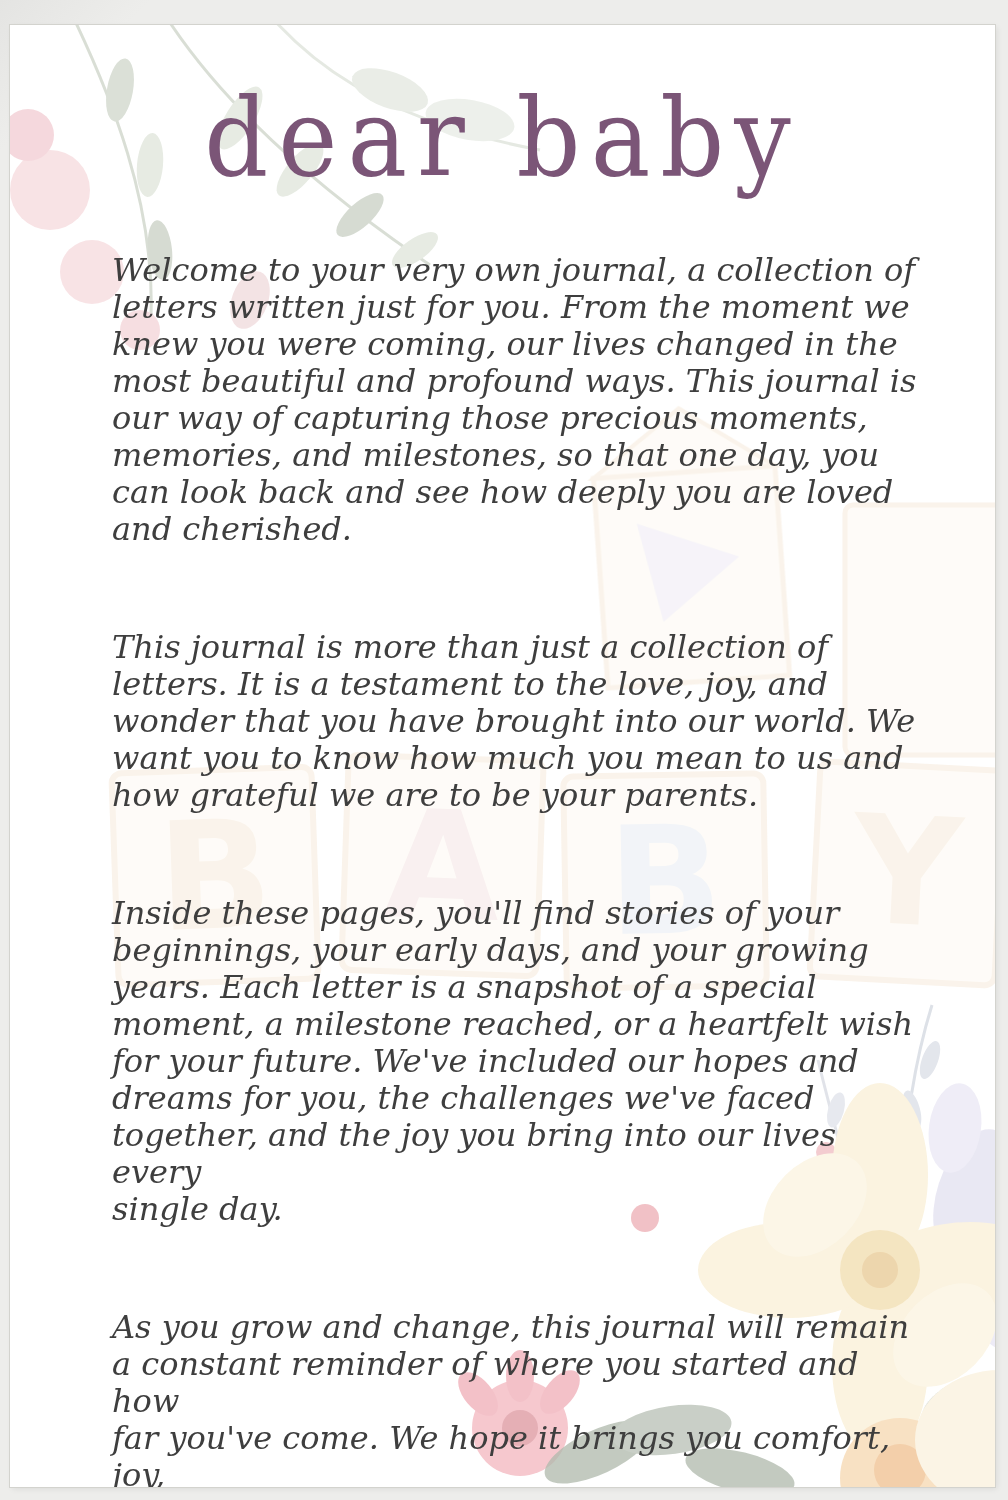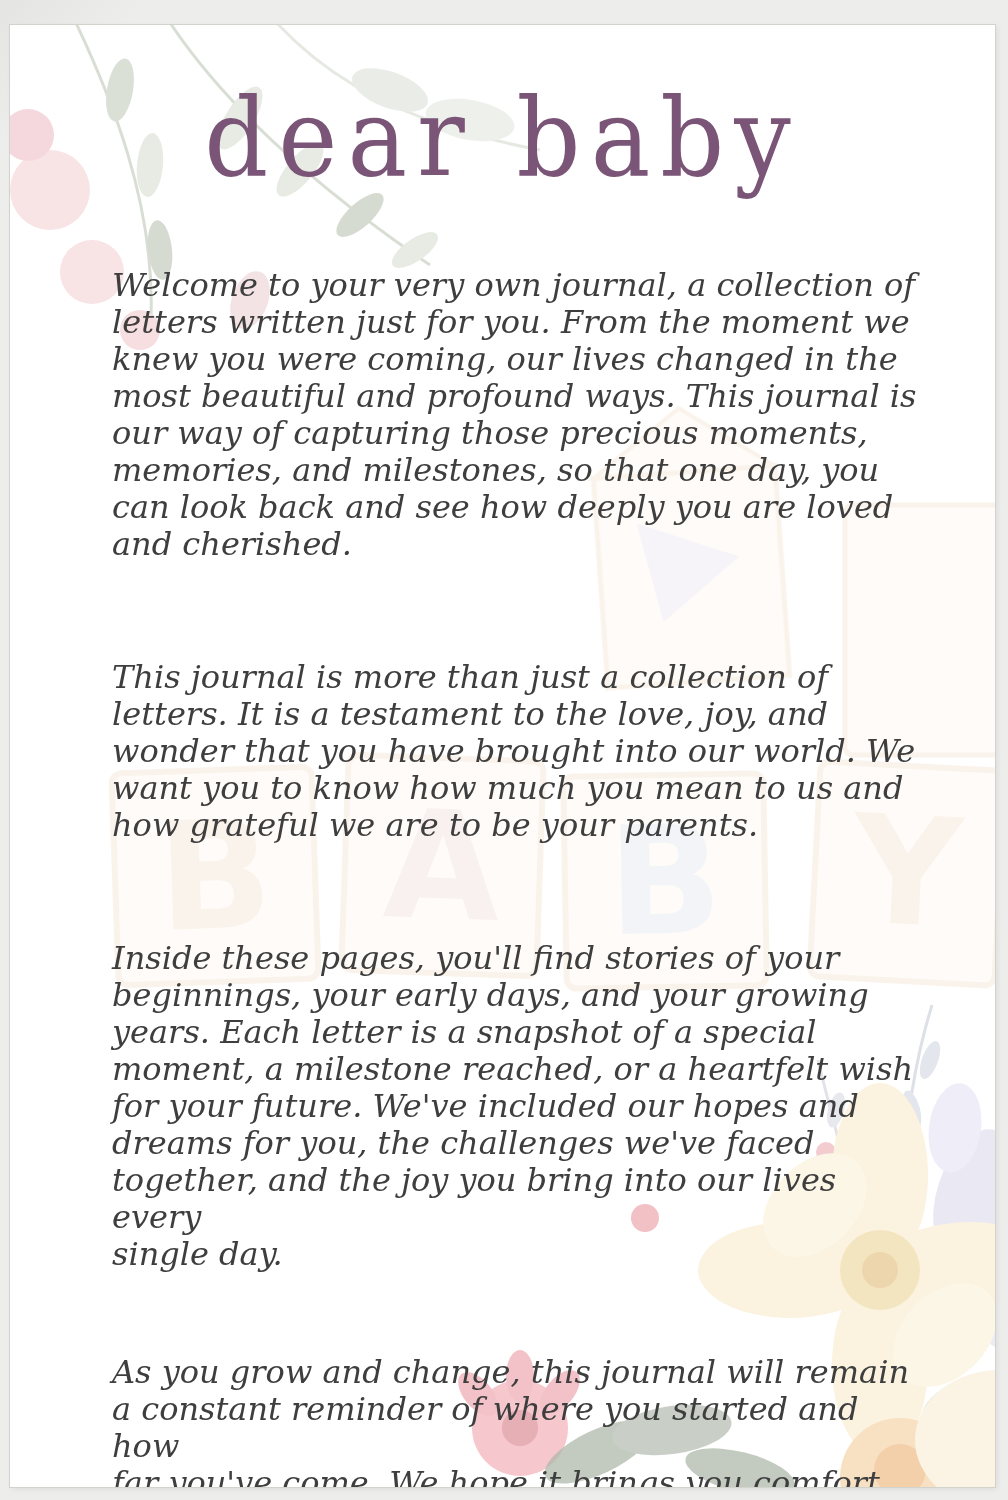--- a/index.html
+++ b/index.html
@@ -55,21 +55,21 @@
     top: 190px;
     width: 822px;
     font-family: "DejaVu Serif", serif;
     font-style: italic;
     font-size: 32px;
     line-height: 37px;
     color: var(--text-color, #3e3e3e);
     white-space: pre-line;
   }
   .letter p {
-    margin: 15px 0 44px 0;
+    margin: 0 0 44px 0;
   }
   .letter p.no-gap {
     margin: 0;
   }
   .wm-letter {
     font-family: "DejaVu Sans", sans-serif;
     font-weight: bold;
     font-size: 150px;
     text-anchor: middle;
   }

